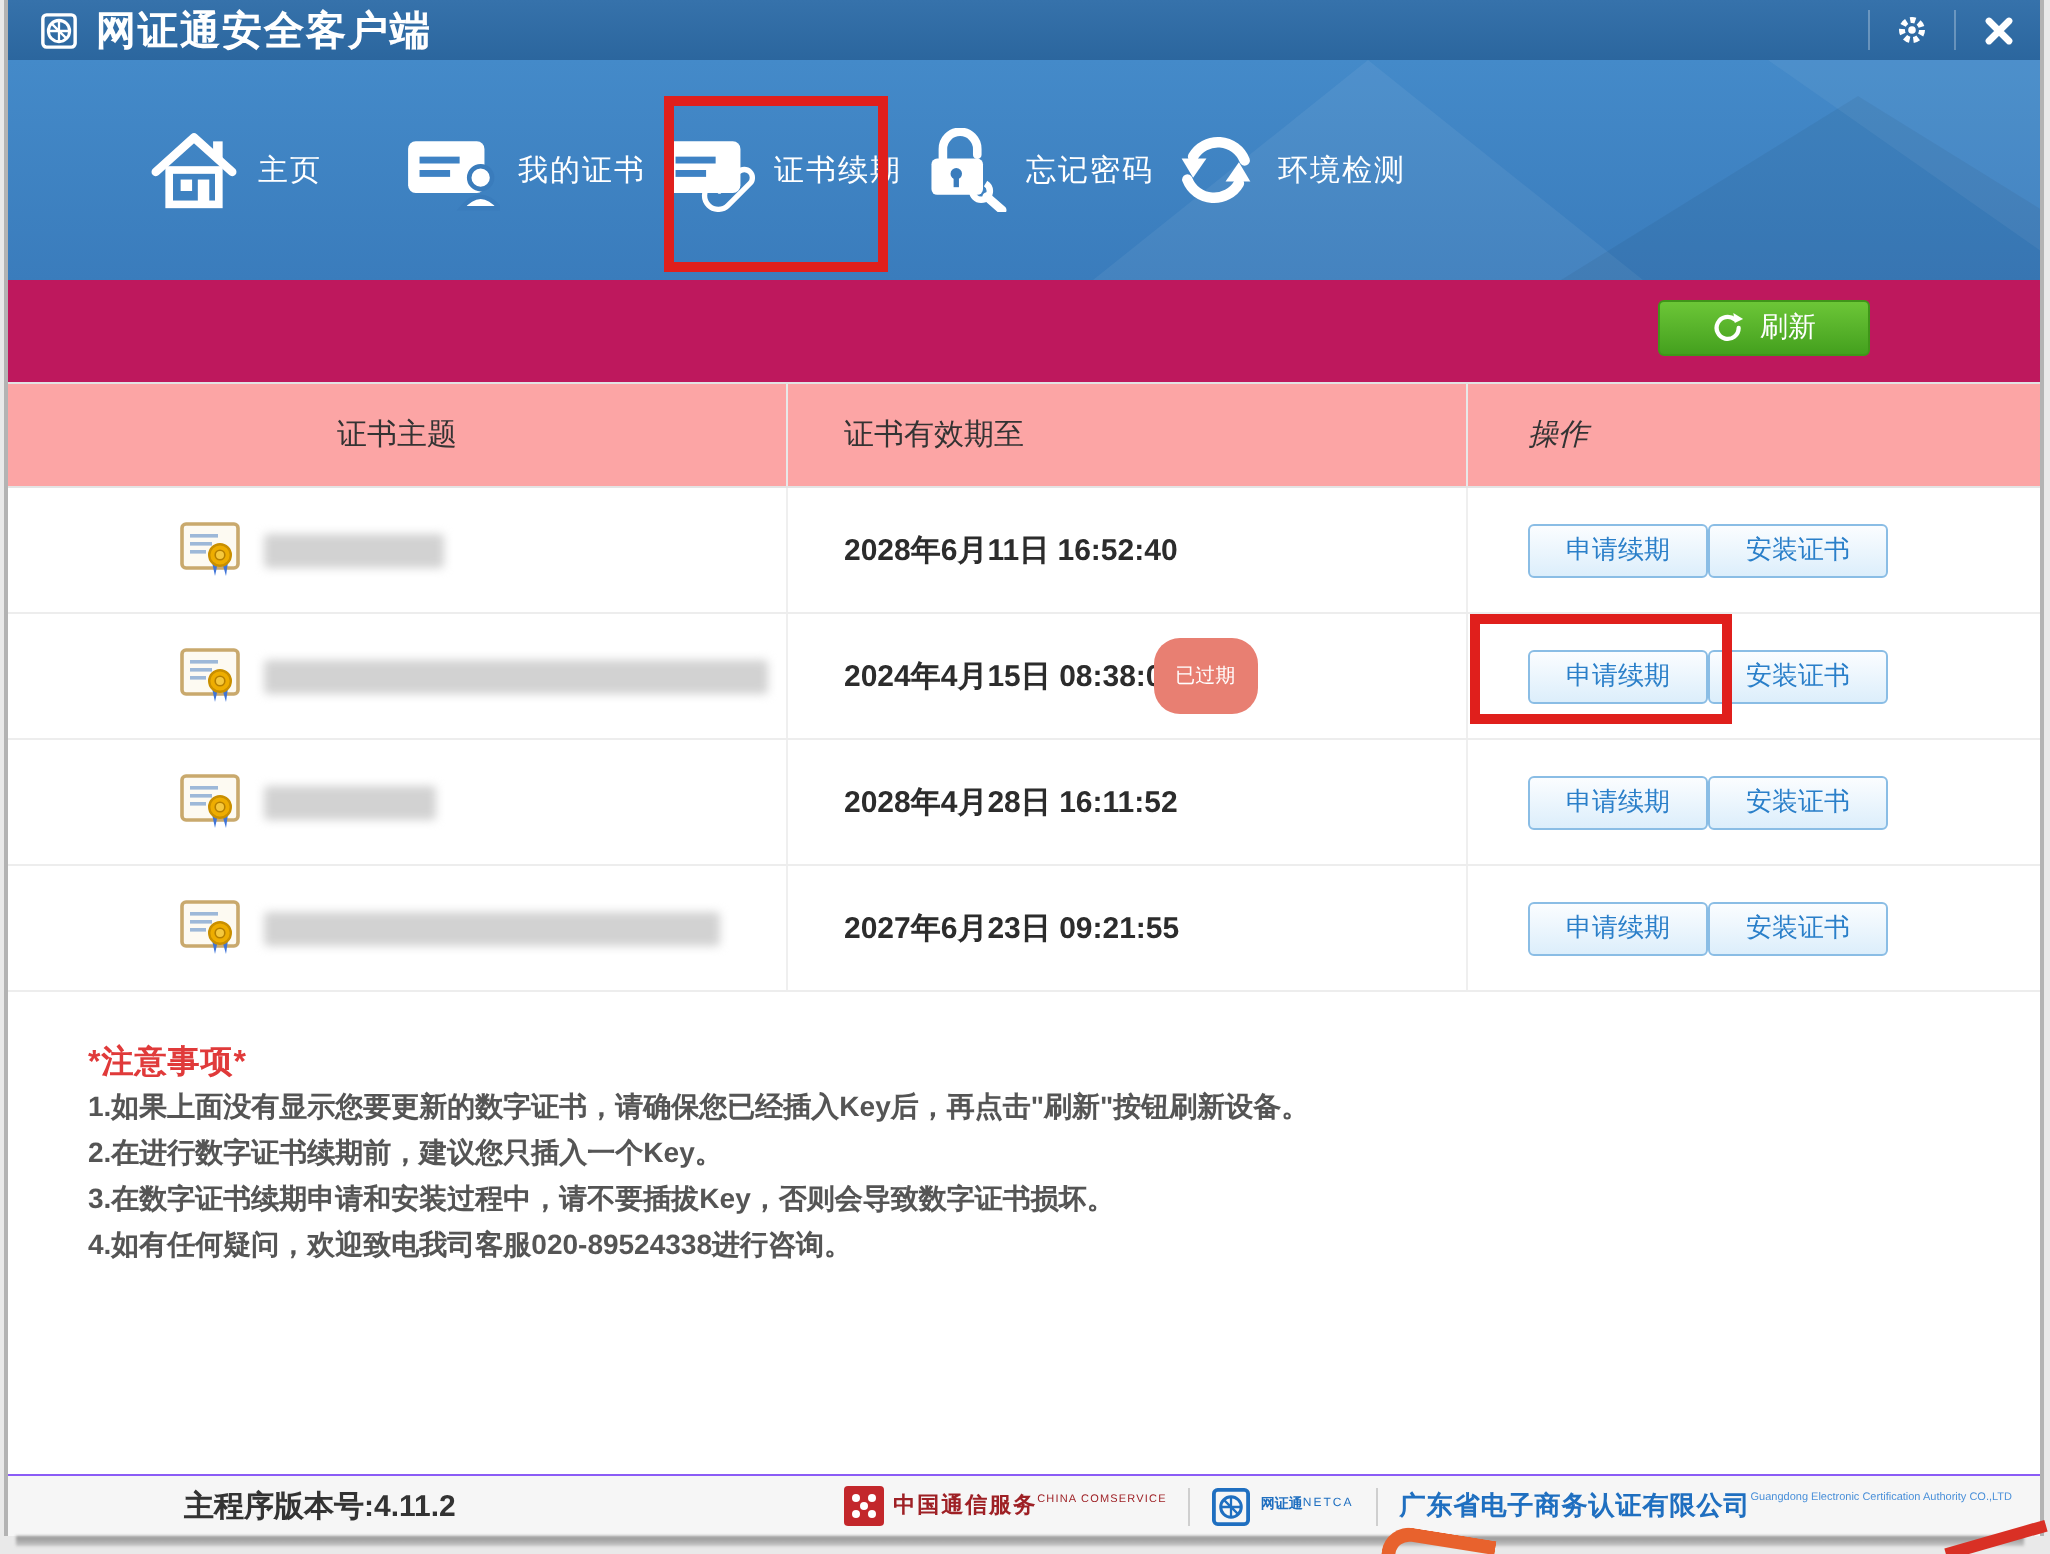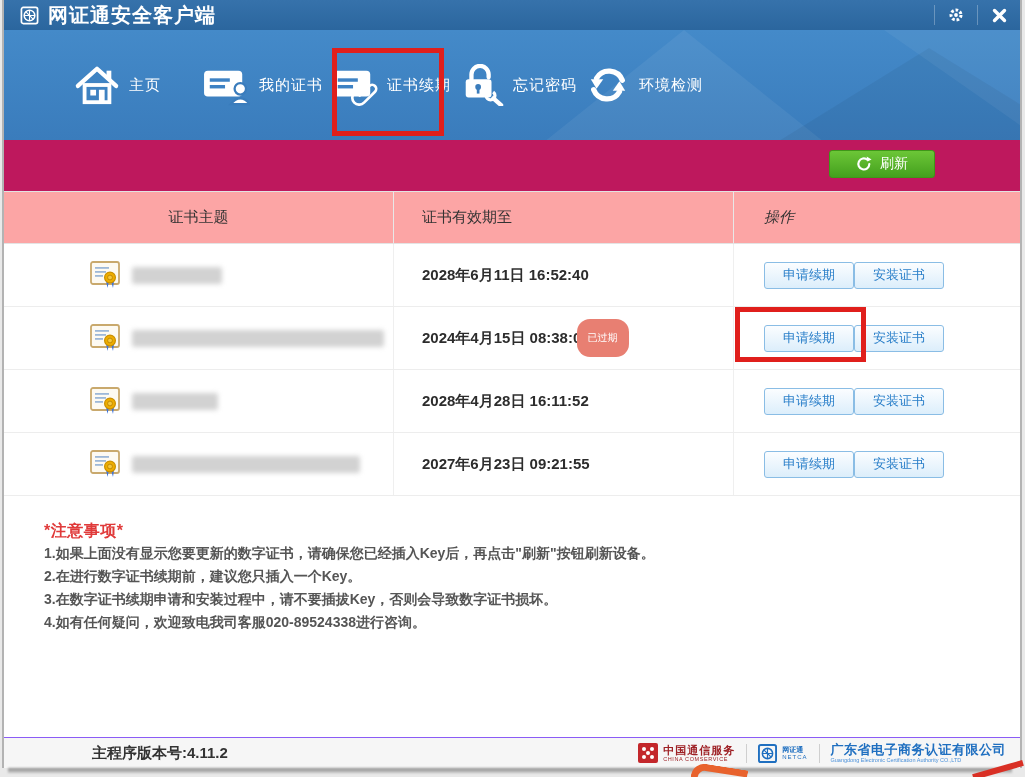--- a/index.html
+++ b/index.html
@@ -68,21 +68,21 @@
   .notes-title { color:#e03a3a; font-size:16px; font-weight:bold; letter-spacing:0.5px; }
   .note-item { color:#555; font-size:14px; font-weight:bold; line-height:23px; }
   .note-item:first-of-type { margin-top:13px; }
 
   
   .footer { position:absolute; left:0; right:0; bottom:0; height:31px; background:#f6f6f6;
             border-top:1px solid #8b5cf6; display:flex; align-items:center; }
   .version { margin-left:88px; font-size:15px; font-weight:bold; color:#333; }
   .footer-logos { margin-left:auto; margin-right:14px; display:flex; align-items:center; gap:11px; }
   .logo-block { display:flex; align-items:center; gap:5px; }
-  .logo-col { display:flex; flex-direction:column; line-height:1.1; }
+  .logo-col { display:flex; flex-direction:row; line-height:1.1; }
   .cs-cn { font-size:11px; font-weight:bold; color:#9e2025; letter-spacing:1px; }
   .cs-en { font-size:5.5px; color:#9e2025; letter-spacing:0.6px; }
   .netca-cn { font-size:7px; font-weight:bold; color:#1f6fc0; }
   .netca-en { font-size:6px; color:#1f6fc0; letter-spacing:1px; }
   .gdca-cn { font-size:13px; font-weight:bold; color:#1f6fc0; letter-spacing:0.5px; }
   .gdca-en { font-size:5.5px; color:#4a90d9; }
   .logo-sep { width:1px; height:19px; background:#cfcfcf; }
 
   
   .anno { position:absolute; border:5px solid #e01f1c; z-index:10; pointer-events:none; }

